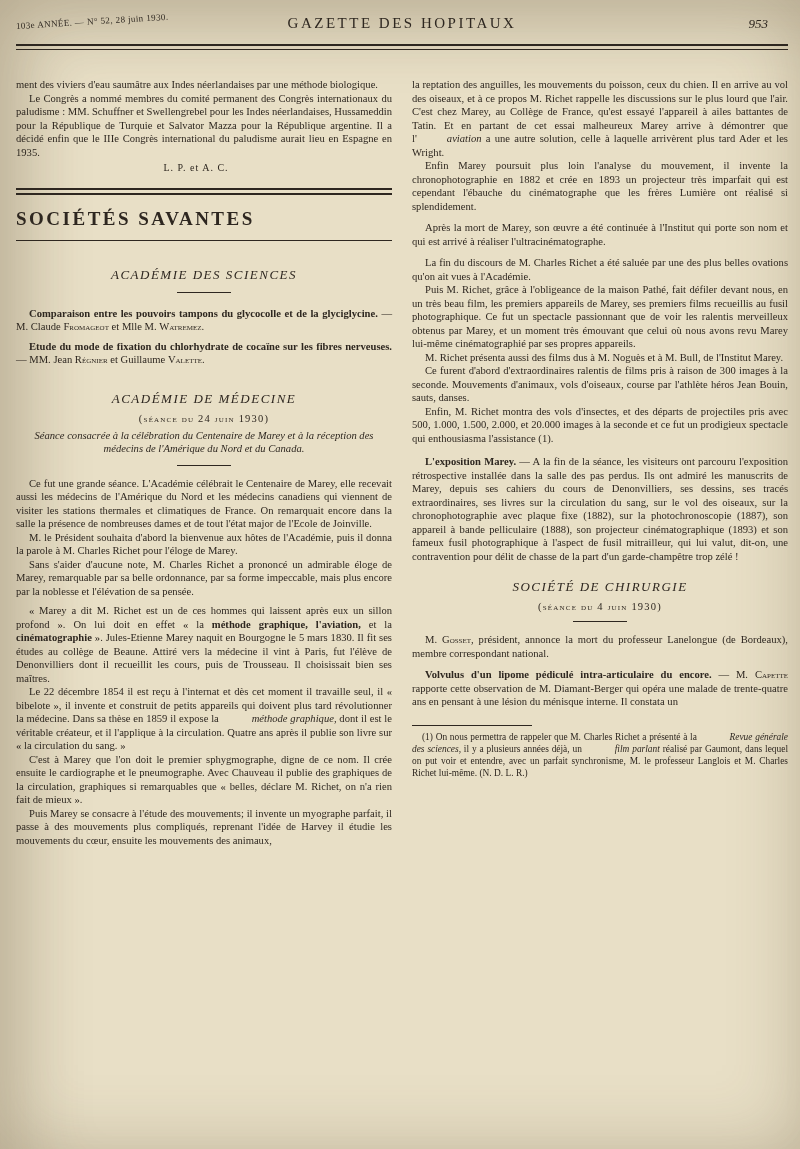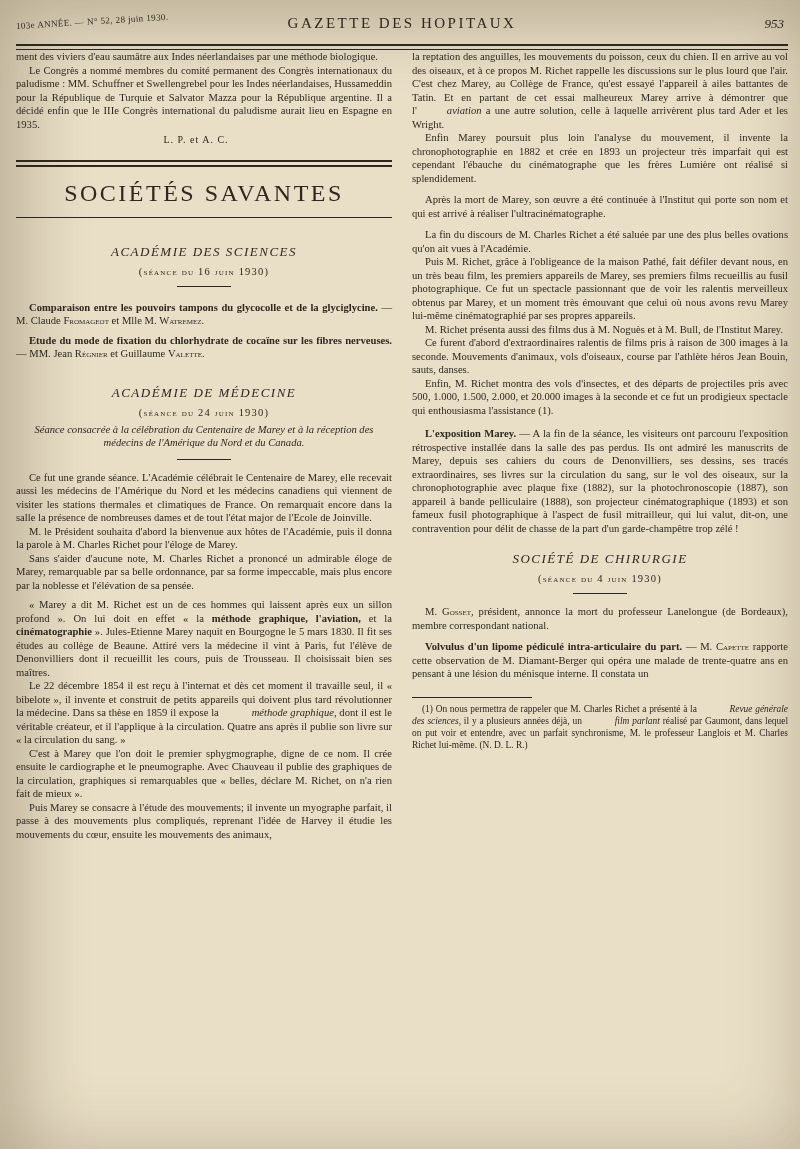--- a/index.html
+++ b/index.html
@@ -19,30 +19,30 @@
   .masthead { position: relative; height: 26px; }
   .issue {
     position: absolute; left: 0; top: 7px;
     font-size: 9px; letter-spacing: .4px; white-space: nowrap;
     transform: rotate(-3.5deg); transform-origin: left center;
   }
   .jtitle {
     position: absolute; left: 50%; transform: translateX(-50%); top: 1px;
     font-size: 15px; letter-spacing: 2.5px; white-space: nowrap;
   }
-  .pageno { position: absolute; right: 4px; top: 2px; font-size: 13px; font-style: italic; }
+  .pageno { position: absolute; right: 20px; top: 2px; font-size: 13px; font-style: italic; }
   .dbl-rule { height: 6px; border-top: 2px solid #2e2720; border-bottom: 1px solid #2e2720; margin-top: 4px; }
   .sec-divider { height: 7px; border-top: 2px solid #2e2720; border-bottom: 2px solid #2e2720; margin-top: 13px; }
   .thin-rule { border-top: 1px solid #2e2720; }
-  .columns { display: flex; gap: 20px; margin-top: 0; }
+  .columns { display: flex; gap: 20px; margin-top: 28px; }
   .col { width: 376px; flex: 0 0 376px; }
   p { font-size: 10.6px; line-height: 13.5px; text-align: justify; }
   .ind { text-indent: 13px; }
   .signature { text-align: center; font-size: 10px; letter-spacing: 1px; padding-right: 16px; margin-top: 2px; }
-  .societes { font-size: 24px; font-weight: normal; letter-spacing: 2.5px; text-align: center; margin: 13px 0 10px; }
+  .societes { font-size: 19px; font-weight: bold; letter-spacing: 2.5px; margin: 13px 0 10px; }
   .acad { font-size: 13px; font-weight: normal; font-style: italic; letter-spacing: 1.5px; text-align: center; margin-top: 24px; }
   .acad.first { margin-top: 26px; }
   .seance { font-variant: small-caps; letter-spacing: 1.2px; text-align: center; font-size: 10.5px; margin-top: 6px; }
   .short-rule { width: 54px; border-top: 1px solid #2e2720; margin: 9px auto 11px; }
   .subtitle { font-style: italic; text-align: center; margin: 5px 10px 0; }
   .gap6 { margin-top: 6px; }
   .gap8 { margin-top: 8px; }
   .gap10 { margin-top: 10px; }
   .gap14 { margin-top: 14px; }
   .gap16 { margin-top: 16px; }
@@ -70,21 +70,20 @@
     <div class="col">
       <p>ment des viviers d'eau saumâtre aux Indes néerlandaises par une méthode biologique.</p>
       <p class="ind">Le Congrès a nommé membres du comité permanent des Congrès internationaux du paludisme : MM. Schuffner et Swellengrebel pour les Indes néerlandaises, Hussameddin pour la République de Turquie et Salvator Mazza pour la République argentine. Il a décidé enfin que le IIIe Congrès international du paludisme aurait lieu en Espagne en 1935.</p>
       <p class="signature">L. P. et A. C.</p>
 
       <div class="sec-divider"></div>
       <h1 class="societes">SOCIÉTÉS SAVANTES</h1>
       <div class="thin-rule"></div>
 
       <h2 class="acad first">ACADÉMIE DES SCIENCES</h2>
-      <div class="seance">(séance du 16 juin 1930)</div>
       <div class="short-rule"></div>
       <p class="ind gap14"><span class="b">Comparaison entre les pouvoirs tampons du glycocolle et de la glyciglycine.</span><span> — M. Claude </span><span class="sc">Fromageot</span><span> et Mlle M. </span><span class="sc">Watremez</span><span>.</span></p>
       <p class="ind gap6"><span class="b">Etude du mode de fixation du chlorhydrate de cocaïne sur les fibres nerveuses.</span><span> — MM. Jean </span><span class="sc">Régnier</span><span> et Guillaume </span><span class="sc">Valette</span><span>.</span></p>
 
       <h2 class="acad">ACADÉMIE DE MÉDECINE</h2>
       <div class="seance">(séance du 24 juin 1930)</div>
       <p class="subtitle">Séance consacrée à la célébration du Centenaire de Marey et à la réception des médecins de l'Amérique du Nord et du Canada.</p>
       <div class="short-rule"></div>
 
       <p class="ind gap8">Ce fut une grande séance. L'Académie célébrait le Centenaire de Marey, elle recevait aussi les médecins de l'Amérique du Nord et les médecins canadiens qui viennent de visiter les stations thermales et climatiques de France. On remarquait encore dans la salle la présence de nombreuses dames et de tout l'état major de l'Ecole de Joinville.</p>
@@ -104,20 +103,20 @@
       <p class="ind">Puis M. Richet, grâce à l'obligeance de la maison Pathé, fait défiler devant nous, en un très beau film, les premiers appareils de Marey, ses premiers films recueillis au fusil photographique. Ce fut un spectacle passionnant que de voir les ralentis merveilleux obtenus par Marey, et un moment très émouvant que celui où nous avons revu Marey lui-même cinématographié par ses propres appareils.</p>
       <p class="ind">M. Richet présenta aussi des films dus à M. Noguès et à M. Bull, de l'Institut Marey.</p>
       <p class="ind">Ce furent d'abord d'extraordinaires ralentis de films pris à raison de 300 images à la seconde. Mouvements d'animaux, vols d'oiseaux, course par l'athlète héros Jean Bouin, sauts, danses.</p>
       <p class="ind">Enfin, M. Richet montra des vols d'insectes, et des départs de projectiles pris avec 500, 1.000, 1.500, 2.000, et 20.000 images à la seconde et ce fut un prodigieux spectacle qui enthousiasma l'assistance (1).</p>
       <p class="ind gap10"><span class="b">L'exposition Marey.</span><span> — A la fin de la séance, les visiteurs ont parcouru l'exposition rétrospective installée dans la salle des pas perdus. Ils ont admiré les manuscrits de Marey, depuis ses cahiers du cours de Denonvilliers, ses dessins, ses tracés extraordinaires, ses livres sur la circulation du sang, sur le vol des oiseaux, sur la chronophotographie avec plaque fixe (1882), sur la photochronoscopie (1887), son appareil à bande pelliculaire (1888), son projecteur cinématographique (1893) et son fameux fusil photographique à l'aspect de fusil mitrailleur, qui lui valut, dit-on, une contravention pour délit de chasse de la part d'un garde-champêtre trop zélé !</span></p>
 
       <h2 class="acad gap16">SOCIÉTÉ DE CHIRURGIE</h2>
       <div class="seance">(séance du 4 juin 1930)</div>
       <div class="short-rule"></div>
       <p class="ind gap6"><span>M. </span><span class="sc">Gosset</span><span>, président, annonce la mort du professeur Lanelongue (de Bordeaux), membre correspondant national.</span></p>
-      <p class="ind gap8"><span class="b">Volvulus d'un lipome pédiculé intra-articulaire du part.</span><span> — M. </span><span class="sc">Capette</span><span> rapporte cette observation de M. Diamant-Berger qui opéra une malade de trente-quatre ans en pensant à une lésion du ménisque interne. Il constata un</span></p>
+      <p class="ind gap8"><span class="b">Volvulus d'un lipome pédiculé intra-articulaire du encore.</span><span> — M. </span><span class="sc">Capette</span><span> rapporte cette observation de M. Diamant-Berger qui opéra une malade de trente-quatre ans en pensant à une lésion du ménisque interne. Il constata un</span></p>
 
       <div class="fn-rule"></div>
       <p class="footnote ind"><span>(1) On nous permettra de rappeler que M. Charles Richet a présenté à la </span><span class="i">Revue générale des sciences</span><span>, il y a plusieurs années déjà, un </span><span class="i">film parlant</span><span> réalisé par Gaumont, dans lequel on put voir et entendre, avec un parfait synchronisme, M. le professeur Langlois et M. Charles Richet lui-même. (N. D. L. R.)</span></p>
     </div>
 
   </div>
 </div>
 
 </body></html>

